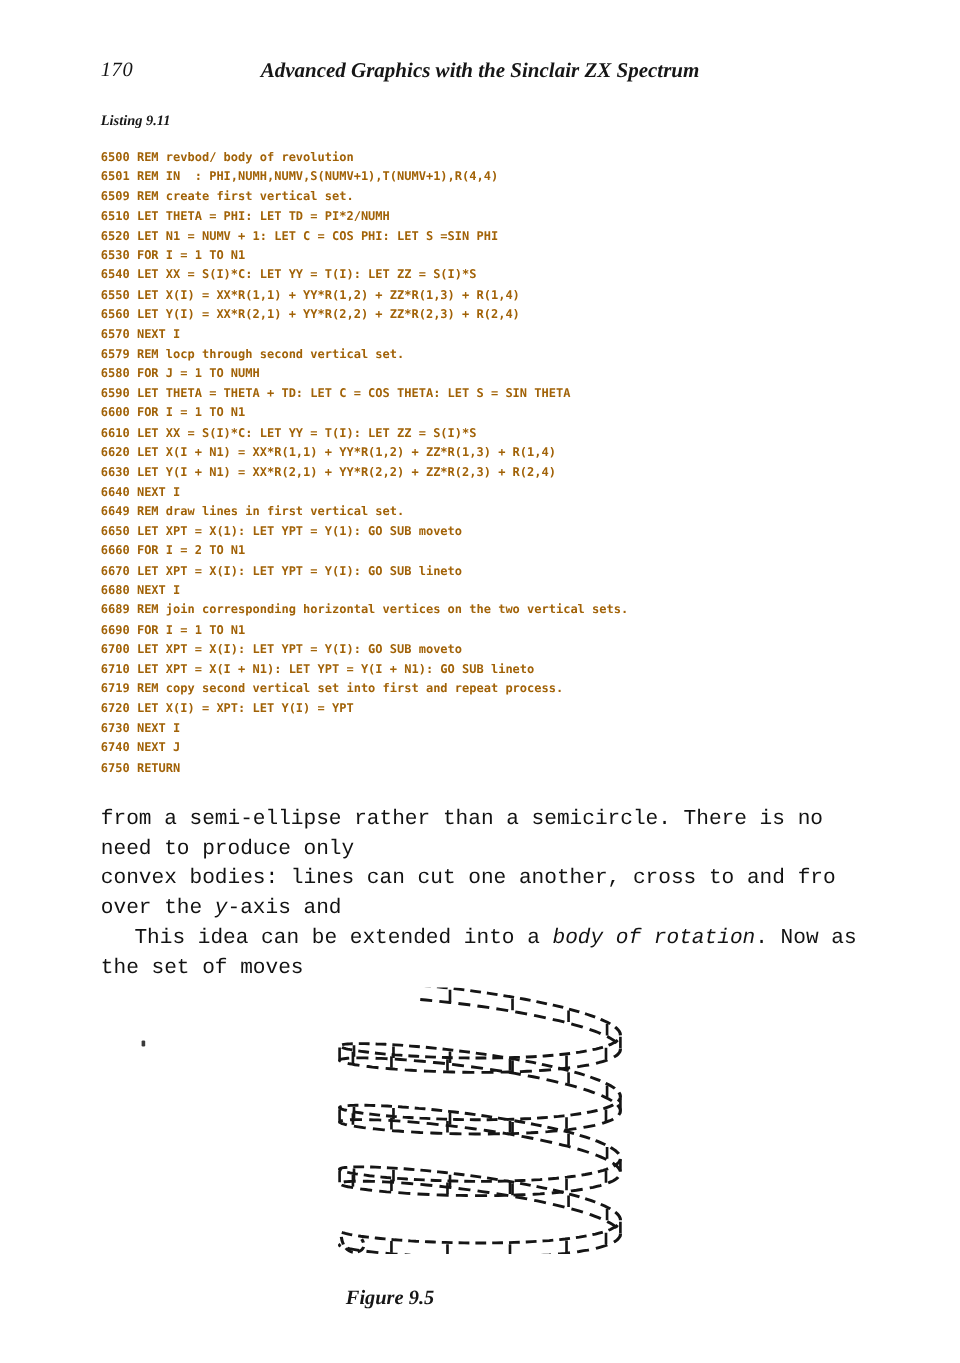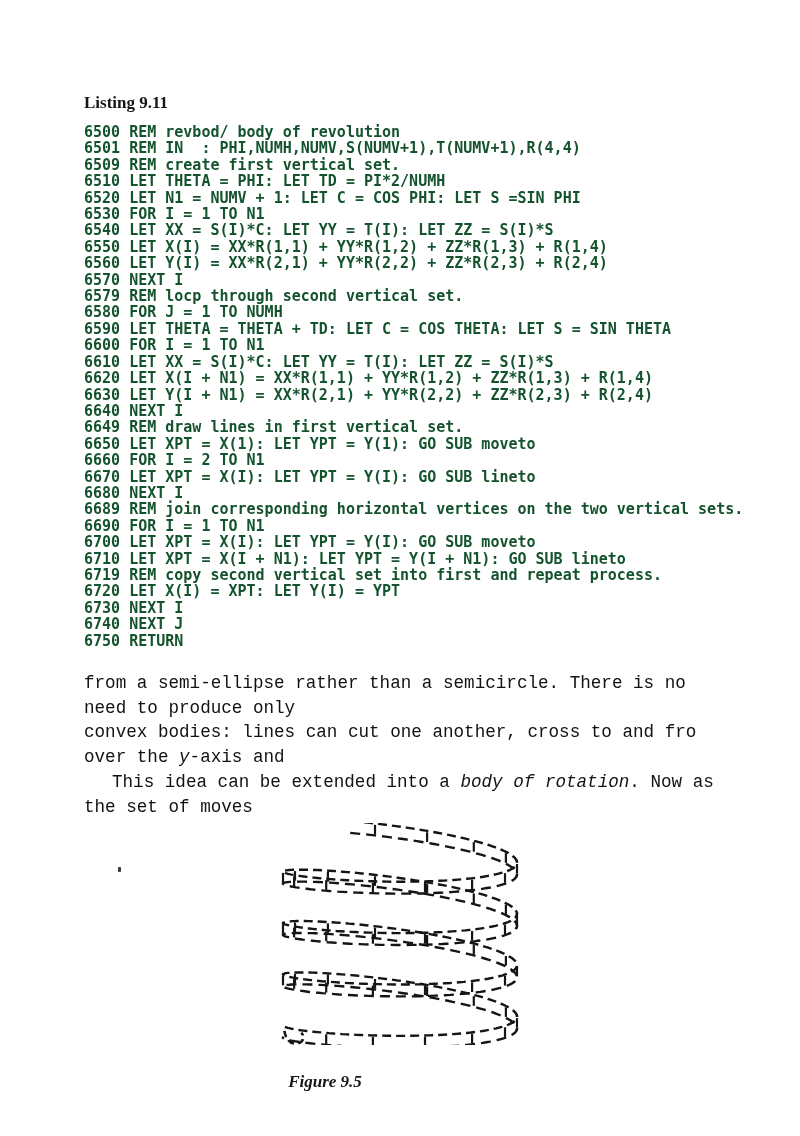--- a/index.html
+++ b/index.html
@@ -18,31 +18,31 @@
     position:absolute;left:84px;top:0;
     font-style:italic;font-size:17px;letter-spacing:.5px;
   }
   .running-title{
     position:absolute;left:120px;right:120px;top:0;
     text-align:center;
     font-style:italic;font-weight:bold;font-size:17.5px;
   }
   .listing-title{
     position:absolute;left:84px;top:93px;
-    font-weight:bold;font-size:17px;
+    font-style:italic;font-weight:bold;font-size:12px;
   }
   .code{
     position:absolute;left:84px;top:124px;
     margin:0;
     font-family:"DejaVu Sans Mono", monospace;
-    font-size:15px;font-weight:bold;
+    font-size:10px;font-weight:bold;
     line-height:16.4px;
     letter-spacing:0px;
     white-space:pre;
-    color:#14532d;
+    color:#a16207;
   }
   .bodytext{
     position:absolute;left:84px;top:671px;width:636px;
     font-size:17.6px;line-height:24.7px;
     color:#121212;
   }
   .bodytext p{margin:0;}
   .bodytext .line{display:block;font-family:Liberation Mono, monospace;}
   .para2 .line:first-child{text-indent:28px;}
   .it{font-style:italic;}
@@ -58,20 +58,24 @@
   .speck{
     position:absolute;left:118px;top:867px;width:3px;height:5px;
     background:#3a3a3a;border-radius:1px;
   }
 </style>
 </head>
 <body>
 
 <div class="page">
 
+  <div class="running-head">
+    <span class="page-number">170</span>
+    <span class="running-title">Advanced Graphics with the Sinclair ZX Spectrum</span>
+  </div>
 
   <div class="listing-title">Listing 9.11</div>
 
   <pre class="code">6500 REM revbod/ body of revolution
 6501 REM IN  : PHI,NUMH,NUMV,S(NUMV+1),T(NUMV+1),R(4,4)
 6509 REM create first vertical set.
 6510 LET THETA = PHI: LET TD = PI*2/NUMH
 6520 LET N1 = NUMV + 1: LET C = COS PHI: LET S =SIN PHI
 6530 FOR I = 1 TO N1
 6540 LET XX = S(I)*C: LET YY = T(I): LET ZZ = S(I)*S

